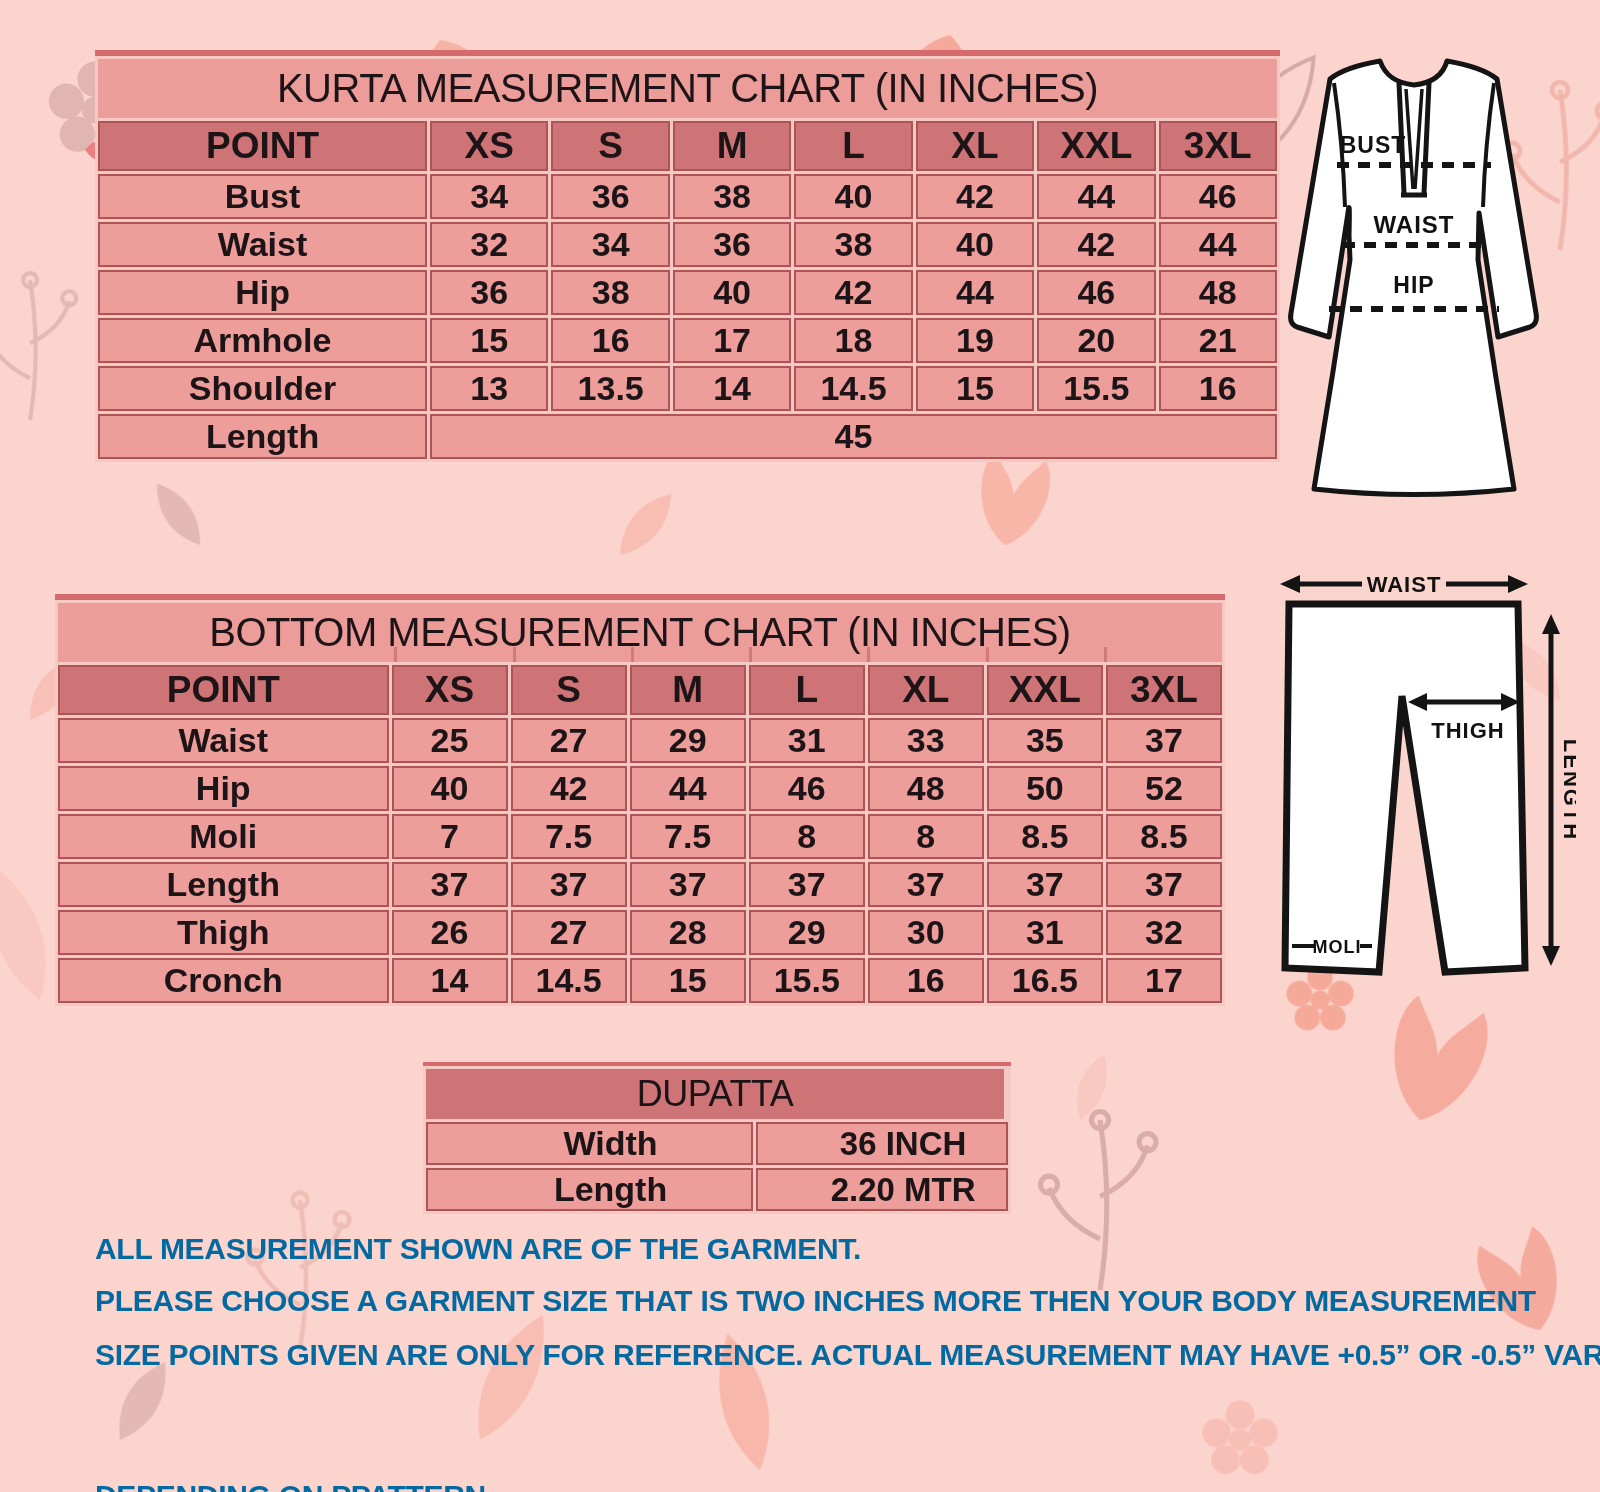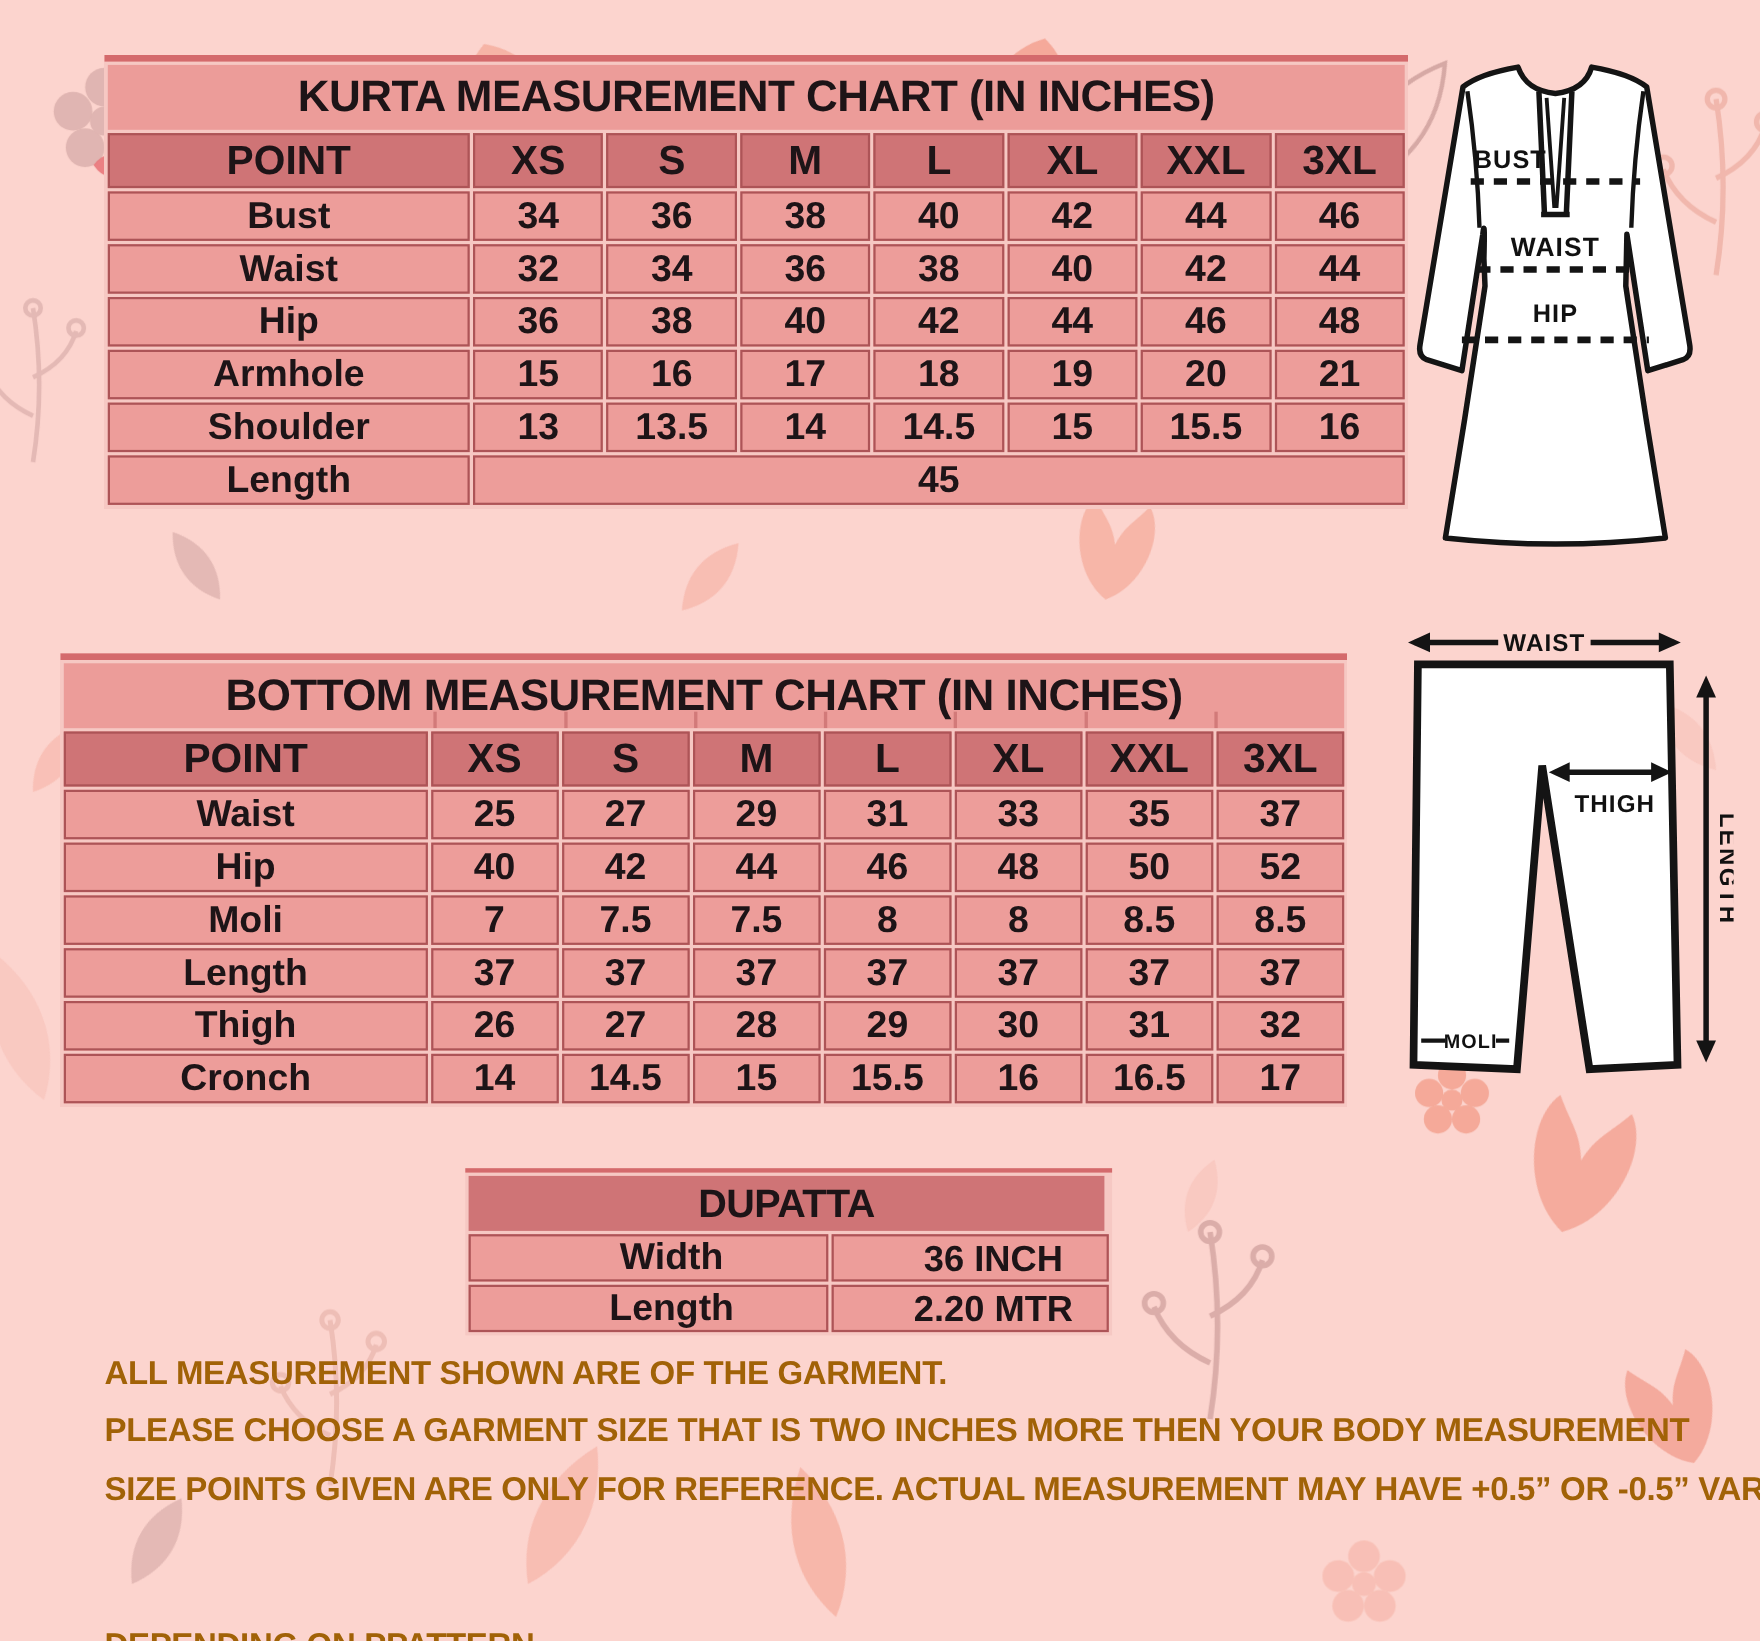--- a/index.html
+++ b/index.html
@@ -2,36 +2,36 @@
 <html><head>
 <meta charset="utf-8">
 <style>
   html,body{margin:0;padding:0;background:#fcd4ce;}
   #page{position:relative;width:1600px;height:1492px;overflow:hidden;background:#fcd4ce;
         font-family:"Liberation Sans", sans-serif;color:#1d1417;}
   #bg-pattern{position:absolute;left:0;top:0;width:1600px;height:1492px;pointer-events:none;}
 
   .chart{position:absolute;background:#f6c8c3;border-top:6px solid #d46a6c;padding:0;}
   .chart-title{position:relative;margin:3px 3px 0 3px;background:#ec9c99;text-align:center;
-        font-weight:bold;font-size:40px;line-height:59px;letter-spacing:-0.5px;overflow:hidden;}
+        font-weight:normal;font-size:40px;line-height:59px;letter-spacing:-0.5px;overflow:hidden;}
   .tick{position:absolute;bottom:0;width:3px;height:15px;background:rgba(183,88,90,0.5);}
   table.size-table{width:100%;table-layout:fixed;border-collapse:separate;border-spacing:3px;}
   table.size-table th, table.size-table td{height:41px;text-align:center;vertical-align:middle;
         border:2px solid #ad5457;background:#ed9d9a;font-weight:bold;padding:0;}
   table.size-table th.hdr{background:#cf7476;height:46px;font-size:37px;}
   table.size-table th.lbl{font-size:34px;}
   table.size-table td.val{font-size:34px;}
 
   .dupatta .chart-title{background:#cf7476;font-size:36px;line-height:50px;margin:3px 7px 0 3px;}
   .dupatta table.size-table th, .dupatta table.size-table td{height:39px;padding-left:42px;}
   .dupatta table.size-table th.lbl{font-size:34px;}
   .dupatta table.size-table td.val{font-size:33px;}
 
   .note{position:absolute;left:95px;font-weight:bold;font-size:30px;letter-spacing:-0.3px;
-        white-space:nowrap;color:#a16207;}
+        white-space:nowrap;color:#0369a1;}
 
   .diagram{position:absolute;}
   .gtxt{font-family:"Liberation Sans", sans-serif;font-weight:bold;fill:#111;}
 </style>
 </head>
 <body>
 
 <div id="page">
 
   <svg id="bg-pattern" viewBox="0 0 1600 1492" xmlns="http://www.w3.org/2000/svg">

